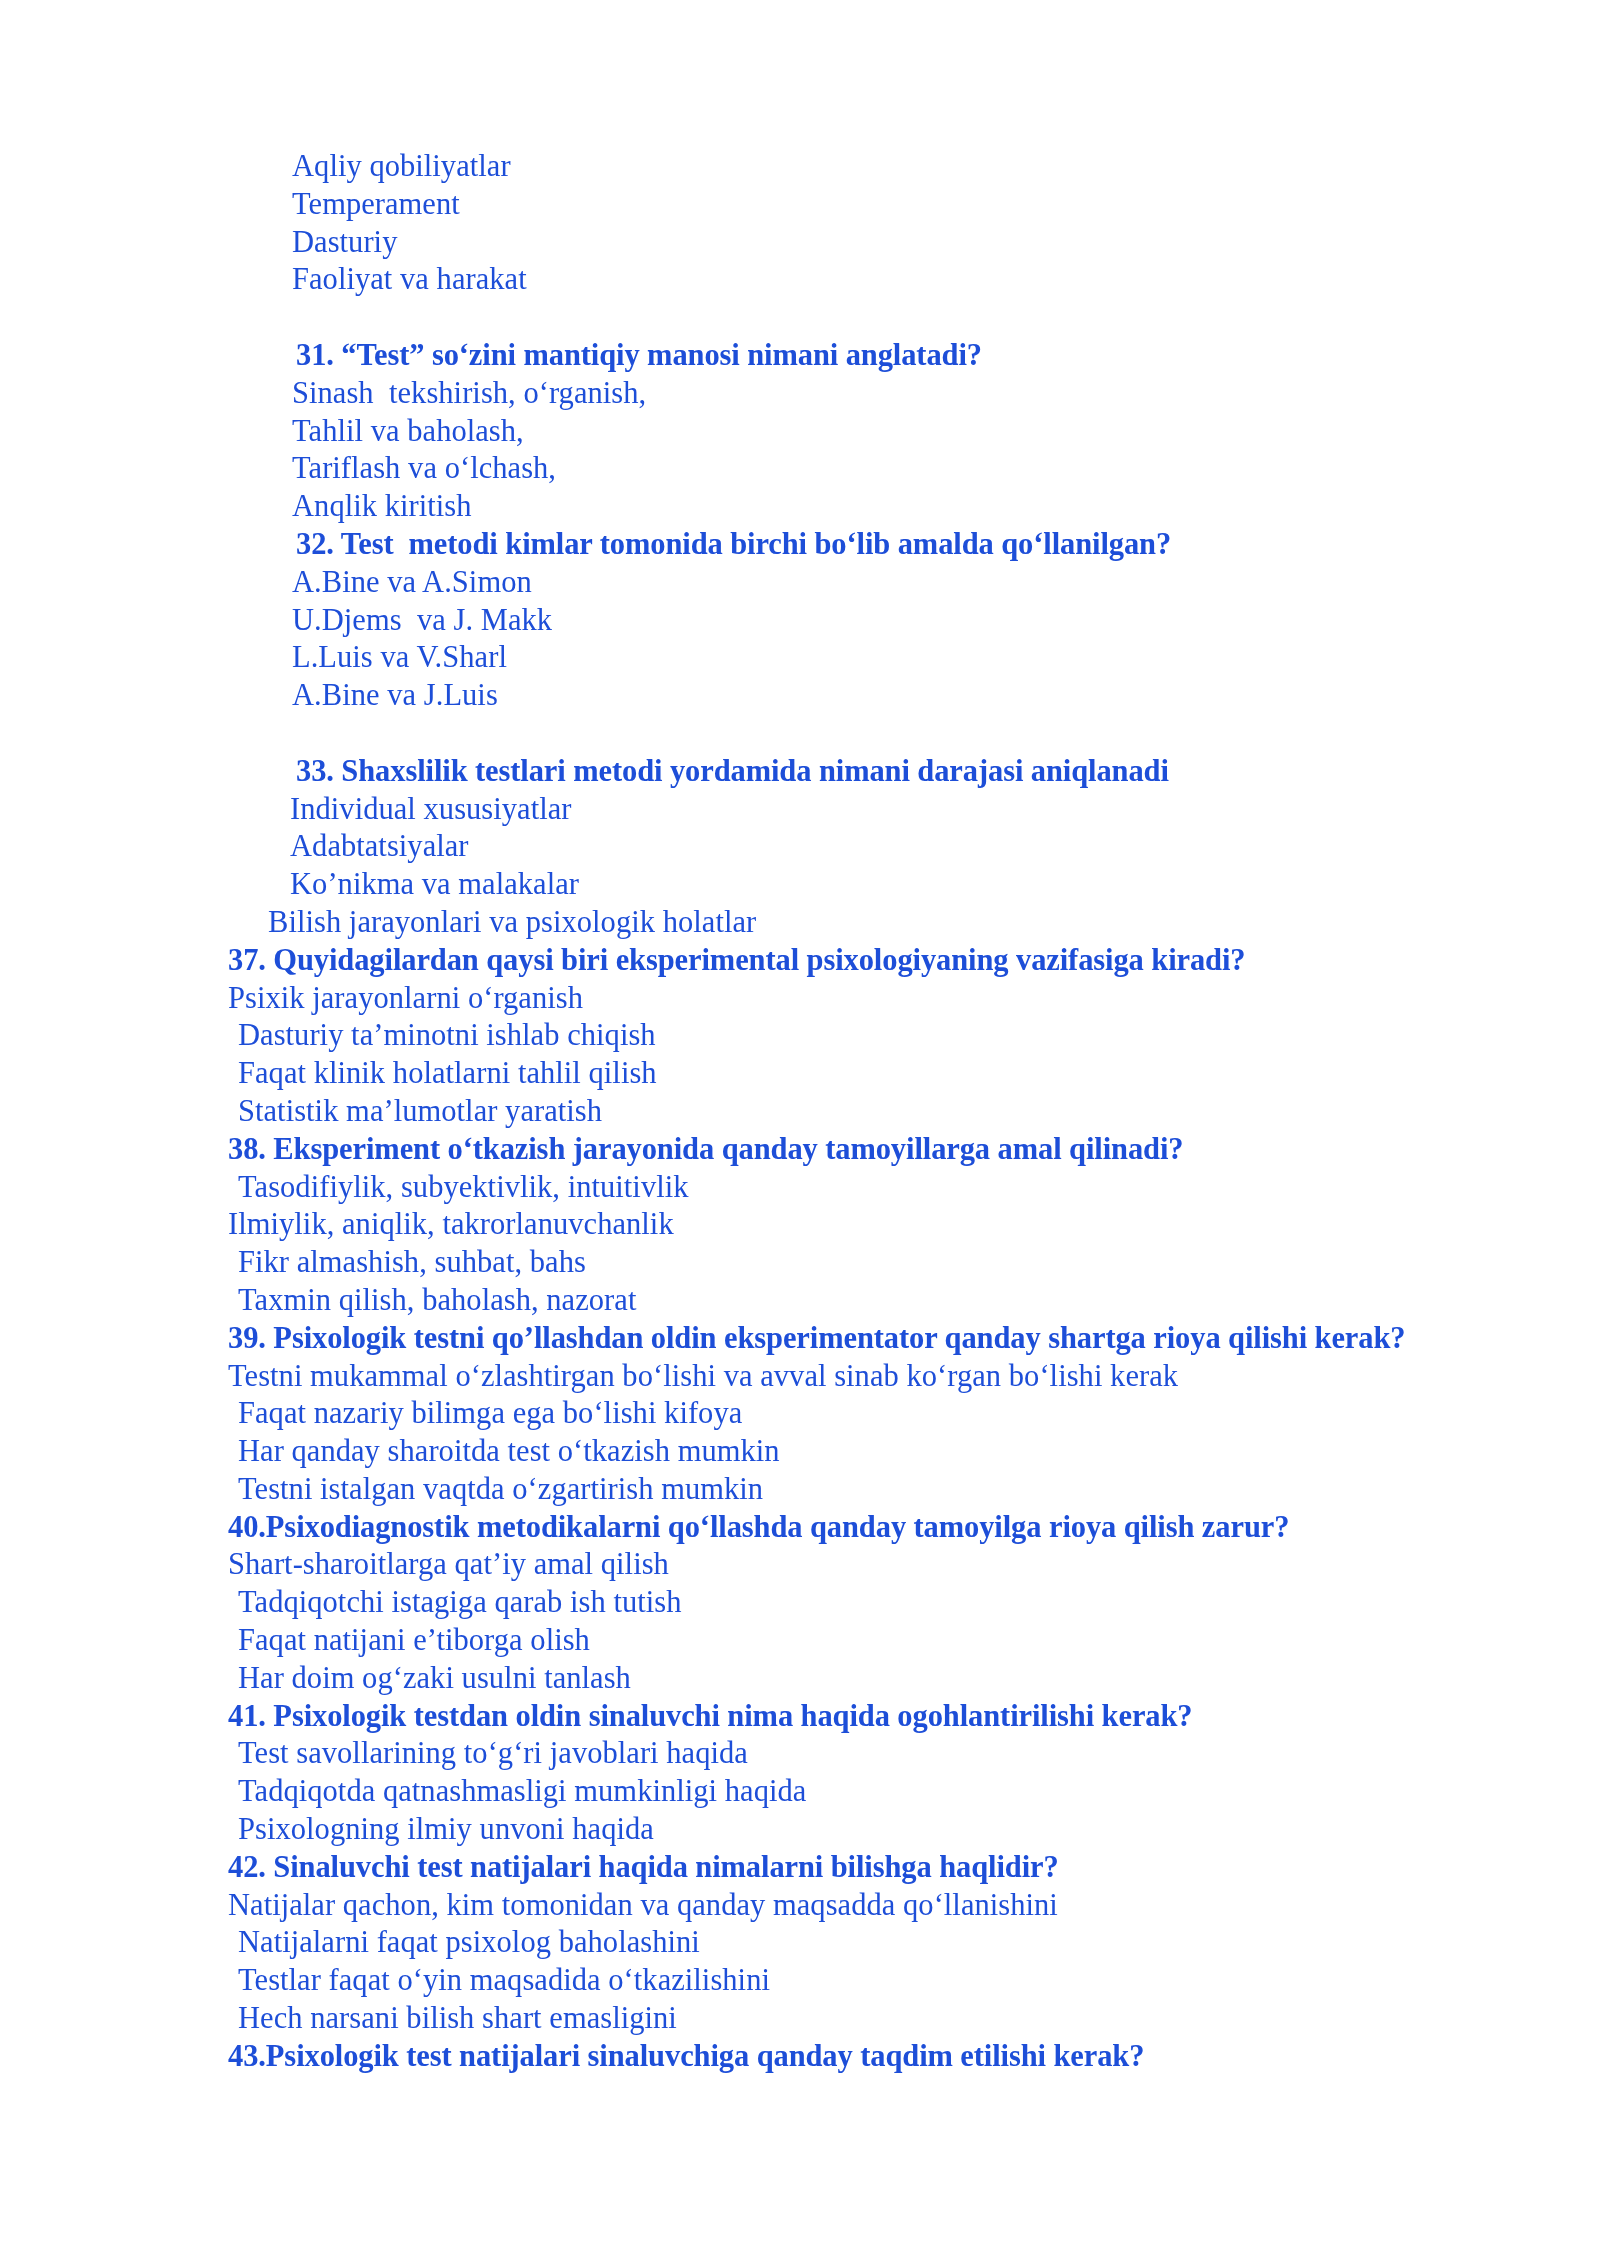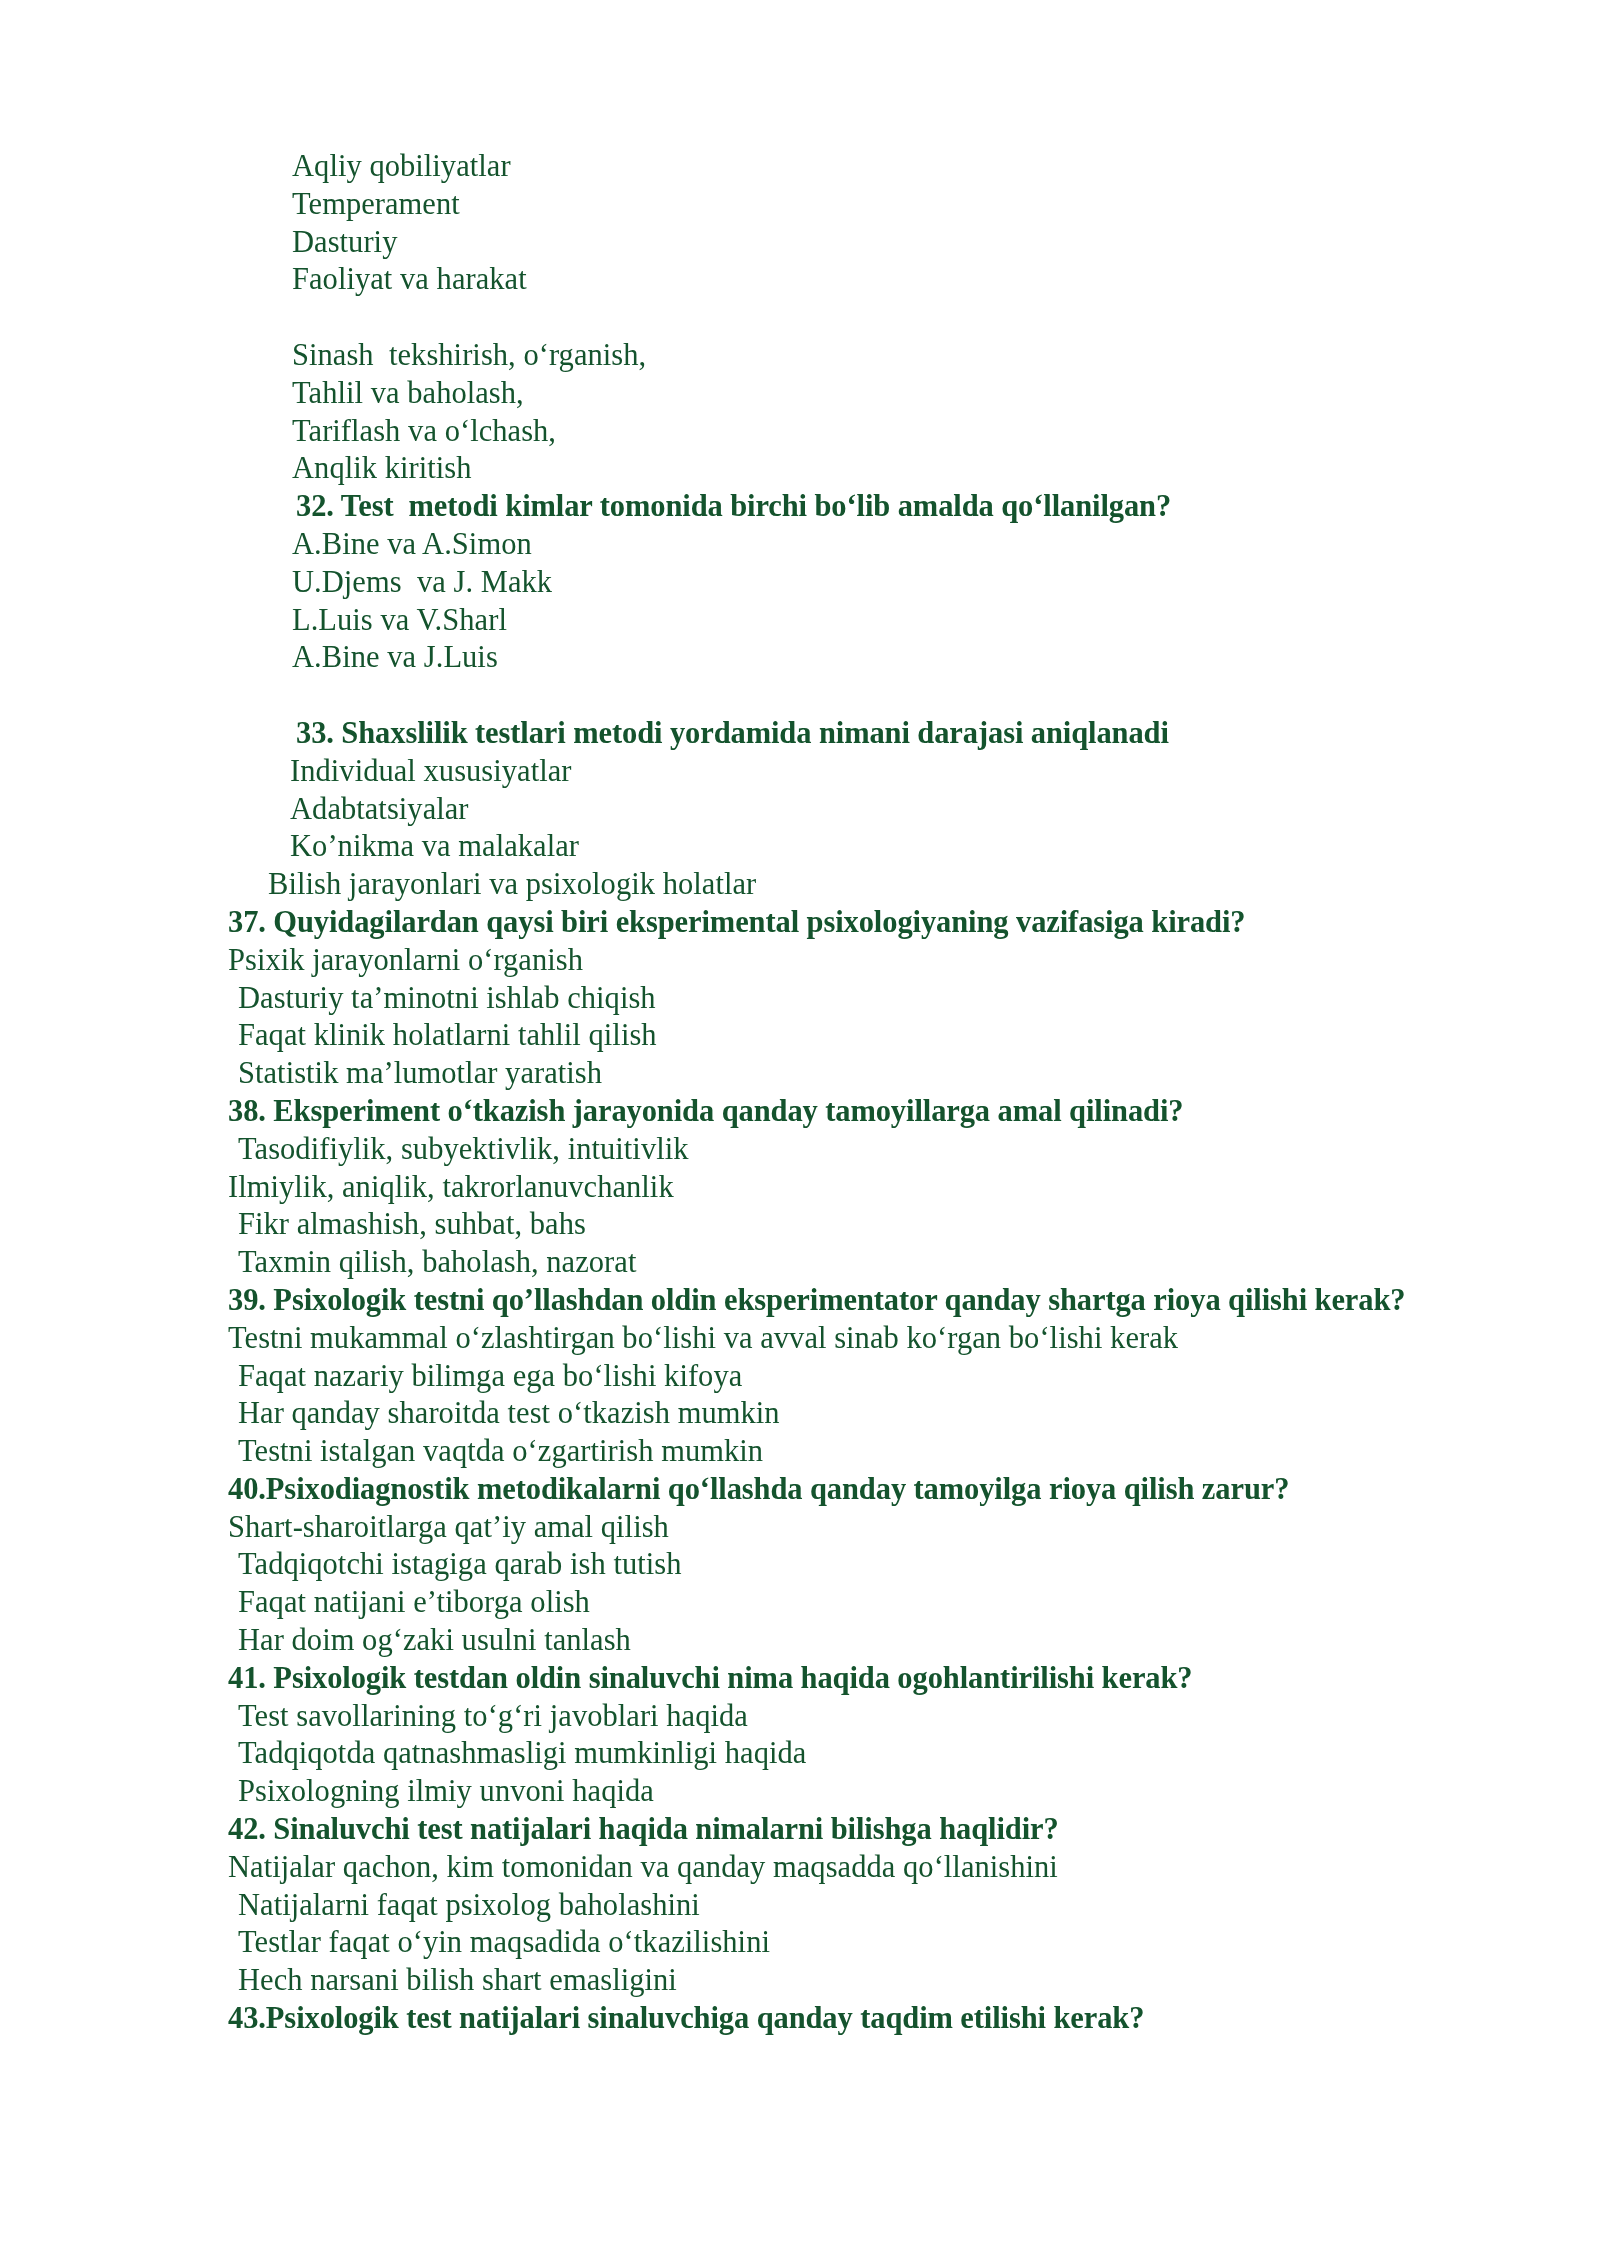--- a/index.html
+++ b/index.html
@@ -25,21 +25,21 @@
     position: absolute;
     left: 0;
     top: 148px;
     width: 1600px;
   }
   .line {
     font-size: 30.5px;
     line-height: 37.8px;
     white-space: pre;
     letter-spacing: 0.05px;
-    color: #14532d;
+    color: #1d4ed8;
   }
   .line.q {
     font-weight: bold;
     letter-spacing: -0.1px;
   }
   
   .i-a { padding-left: 292px; }   
   .i-b { padding-left: 296px; }   
   .i-c { padding-left: 290px; }   
   .i-d { padding-left: 243px; margin-left: 25px; }   
@@ -55,20 +55,21 @@
 <div class="page">
   <div class="doc-body" id="doc-body">
       <div id="intro-options">
         <div class="line i-a">Aqliy qobiliyatlar</div>
         <div class="line i-a">Temperament</div>
         <div class="line i-a">Dasturiy</div>
         <div class="line i-a">Faoliyat va harakat</div>
       </div>
       <div class="spacer"></div>
       <div id="question-31">
+        <div class="line q i-b">31. “Test” so‘zini mantiqiy manosi nimani anglatadi?</div>
         <div class="line i-a">Sinash  tekshirish, o‘rganish,</div>
         <div class="line i-a">Tahlil va baholash,</div>
         <div class="line i-a">Tariflash va o‘lchash,</div>
         <div class="line i-a">Anqlik kiritish</div>
       </div>
       <div id="question-32">
         <div class="line q i-b">32. Test  metodi kimlar tomonida birchi bo‘lib amalda qo‘llanilgan?</div>
         <div class="line i-a">A.Bine va A.Simon</div>
         <div class="line i-a">U.Djems  va J. Makk</div>
         <div class="line i-a">L.Luis va V.Sharl</div>

